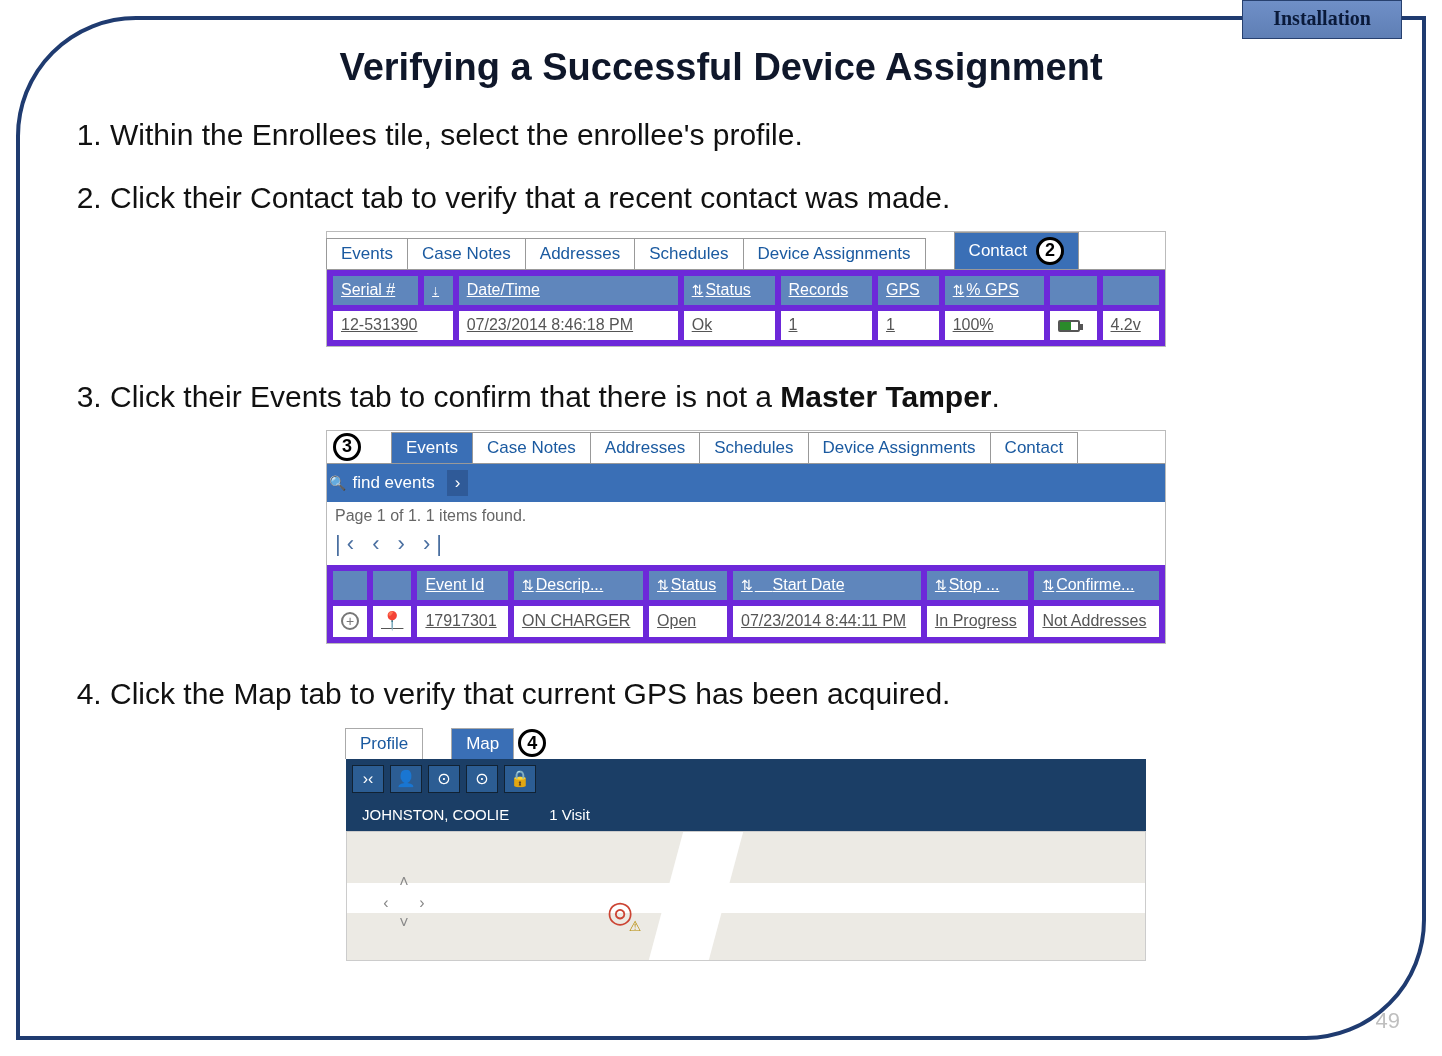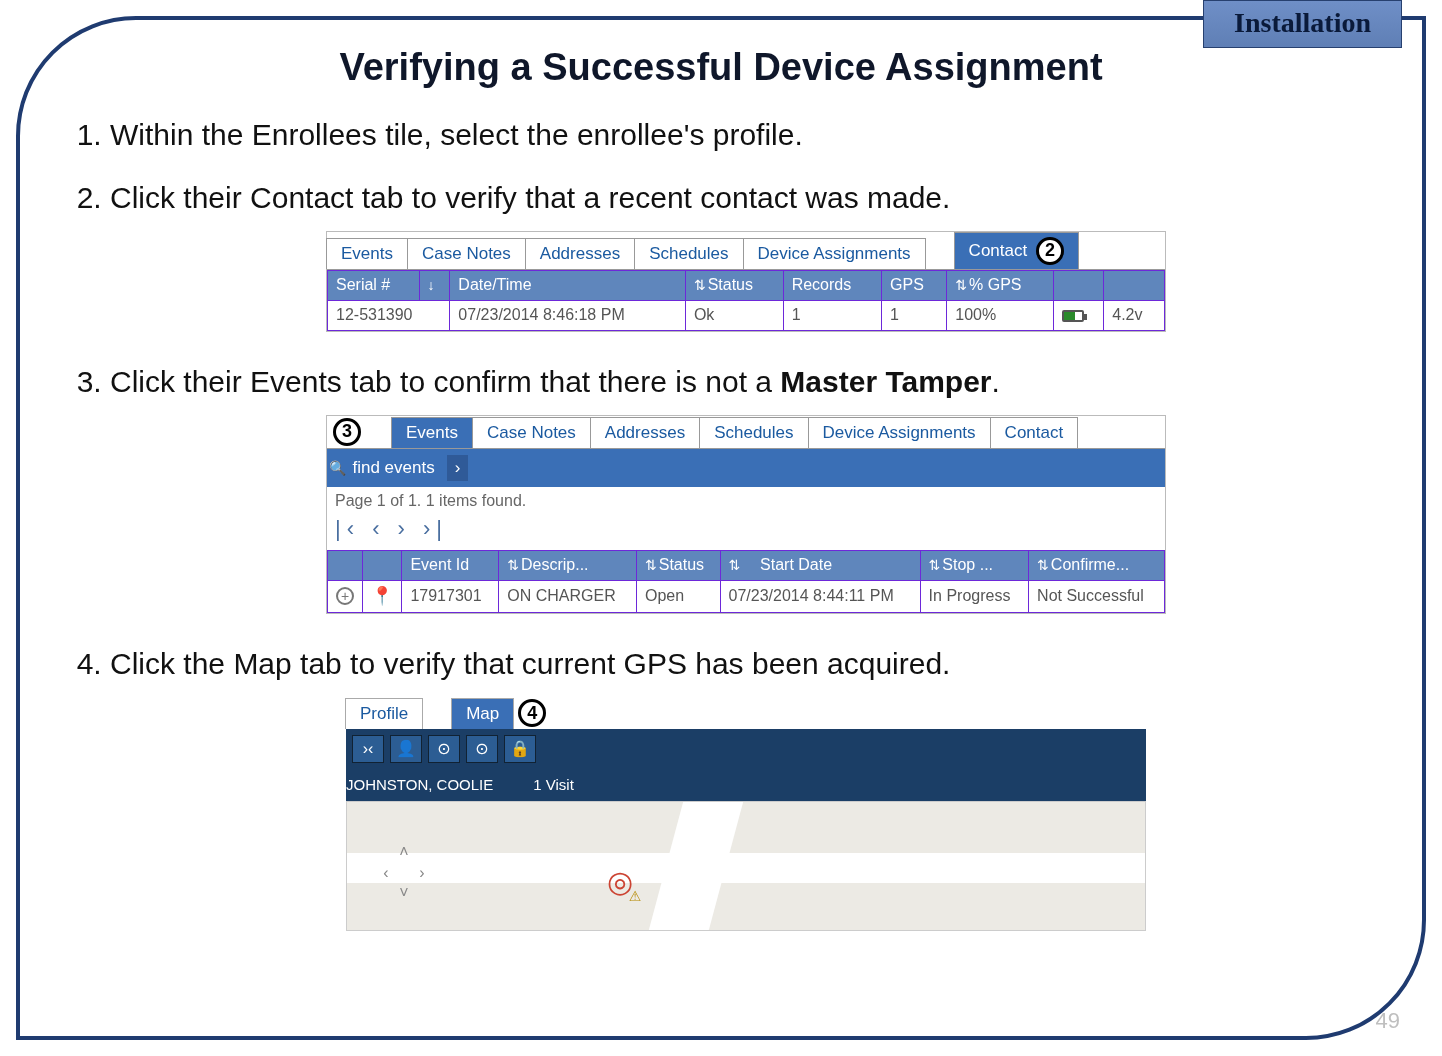--- a/index.html
+++ b/index.html
@@ -22,21 +22,21 @@
     pointer-events: none;
   }
   .badge-installation {
     position: absolute;
     top: 0;
     right: 40px;
     background: linear-gradient(#6f8fc7, #5f7fb5);
     color: #0a1a3a;
     font-family: Georgia, 'Times New Roman', serif;
     font-weight: bold;
-    font-size: 28px;
+    font-size: 20px;
     padding: 6px 30px 8px;
     border: 1px solid #27406f;
   }
   .content {
     position: absolute;
     top: 40px;
     left: 60px;
     right: 60px;
     bottom: 40px;
   }
@@ -97,24 +97,25 @@
     background: #fff;
     color: #000;
     font-weight: bold;
     font-size: 18px;
     margin-left: 4px;
   }
 
   
   table.grid { border-collapse: collapse; width: 100%; }
   table.grid th, table.grid td {
-    border: 1px solid #6d28d9;
+    border: 6px solid #6d28d9;
     padding: 4px 8px;
     text-align: left;
     font-size: 16px;
+    text-decoration: underline;
   }
   table.grid th {
     background: #5f86bc;
     color: #fff;
     font-weight: normal;
   }
   table.grid td { color: #555; }
   .sort-icon::before { content: "⇅"; font-size: 14px; margin-right: 2px; color:#fff; }
   .down-icon::before { content: "↓"; font-size: 14px; color:#fff; }
 
@@ -195,21 +196,21 @@
     border: 1px solid #123;
     color: #fff;
     display: inline-flex;
     align-items: center;
     justify-content: center;
     font-size: 16px;
   }
   .mapbar {
     background: #1b3e66;
     color: #fff;
-    padding: 6px 0;
+    padding: 6px 16px;
     display: flex;
     gap: 40px;
     font-size: 15px;
   }
   .mapview {
     height: 130px;
     background: #eceae4;
     position: relative;
     border: 1px solid #ccc;
   }
@@ -344,21 +345,21 @@
             <th><span class="sort-icon"></span><span>Confirme...</span></th>
           </tr>
           <tr>
             <td><span class="plus-icon">+</span></td>
             <td><span class="pin-icon">📍</span></td>
             <td>17917301</td>
             <td>ON CHARGER</td>
             <td>Open</td>
             <td>07/23/2014 8:44:11 PM</td>
             <td>In Progress</td>
-            <td>Not Successful</td>
+            <td>Not Addresses</td>
           </tr>
         </tbody>
           </table>
       </div>
     </li>
 
     <li>
       <span>Click the </span><span class="bold">Map</span><span> tab to verify that current GPS has been acquired.</span>
 
       

